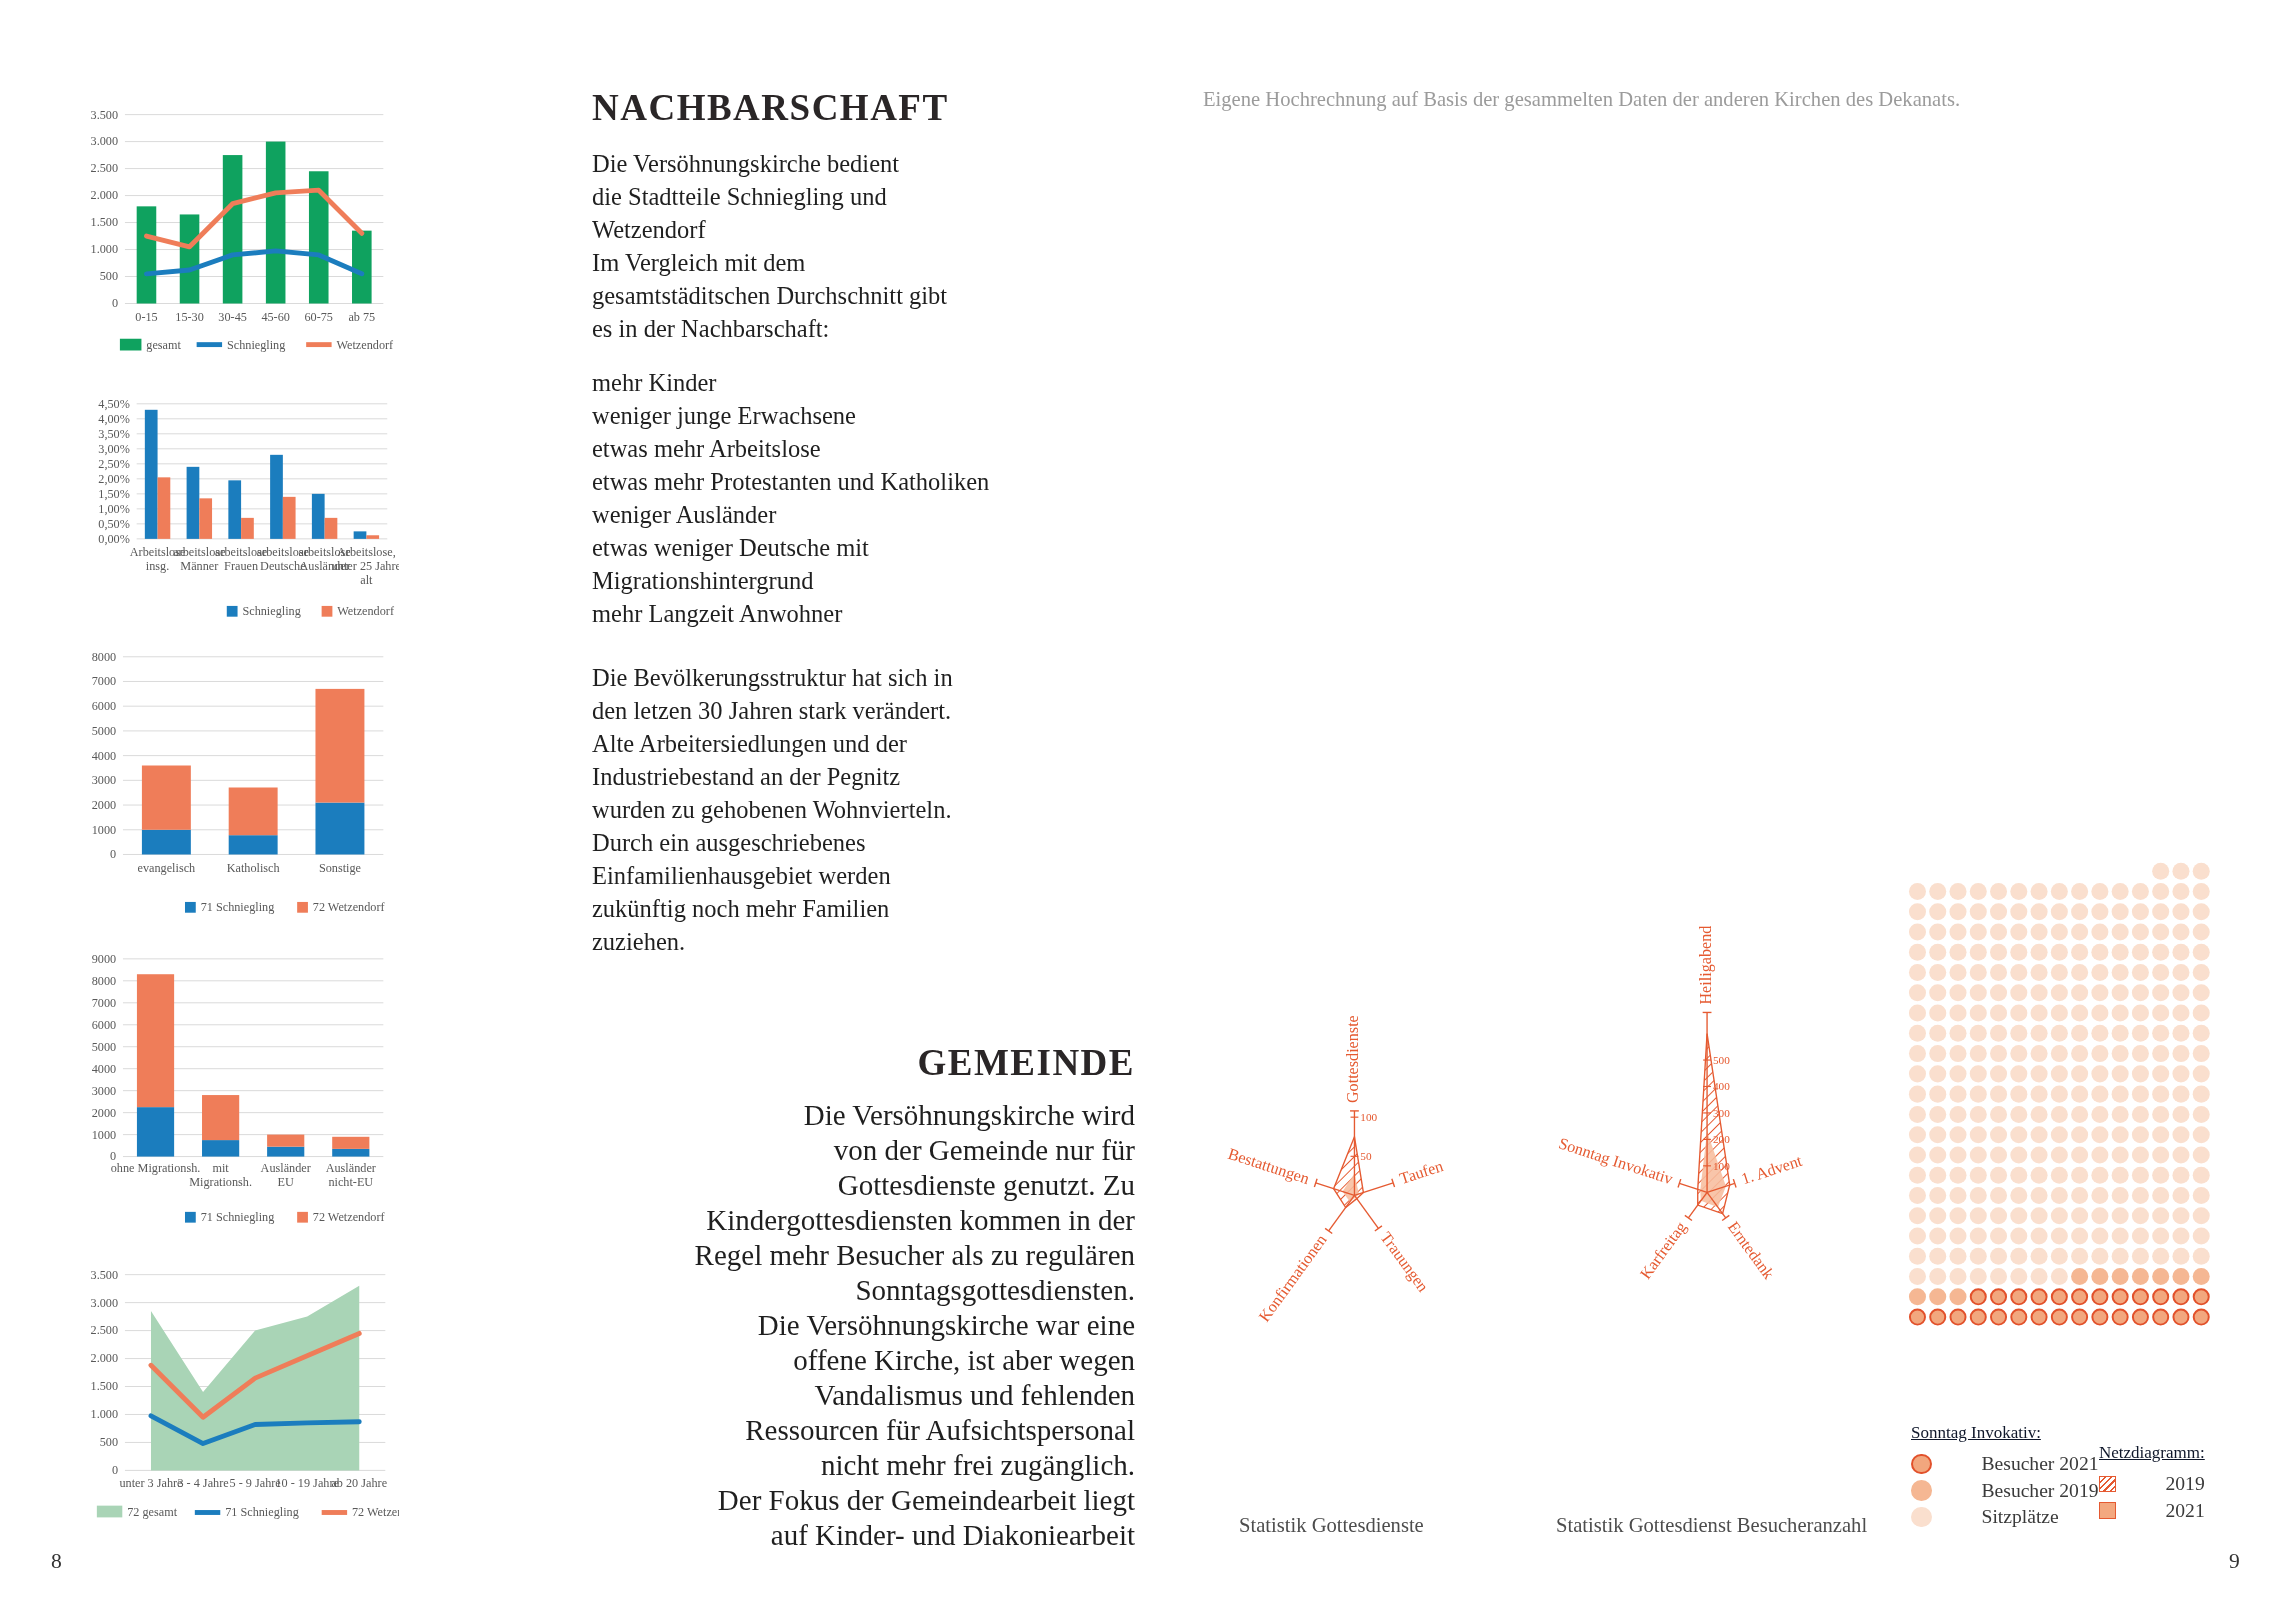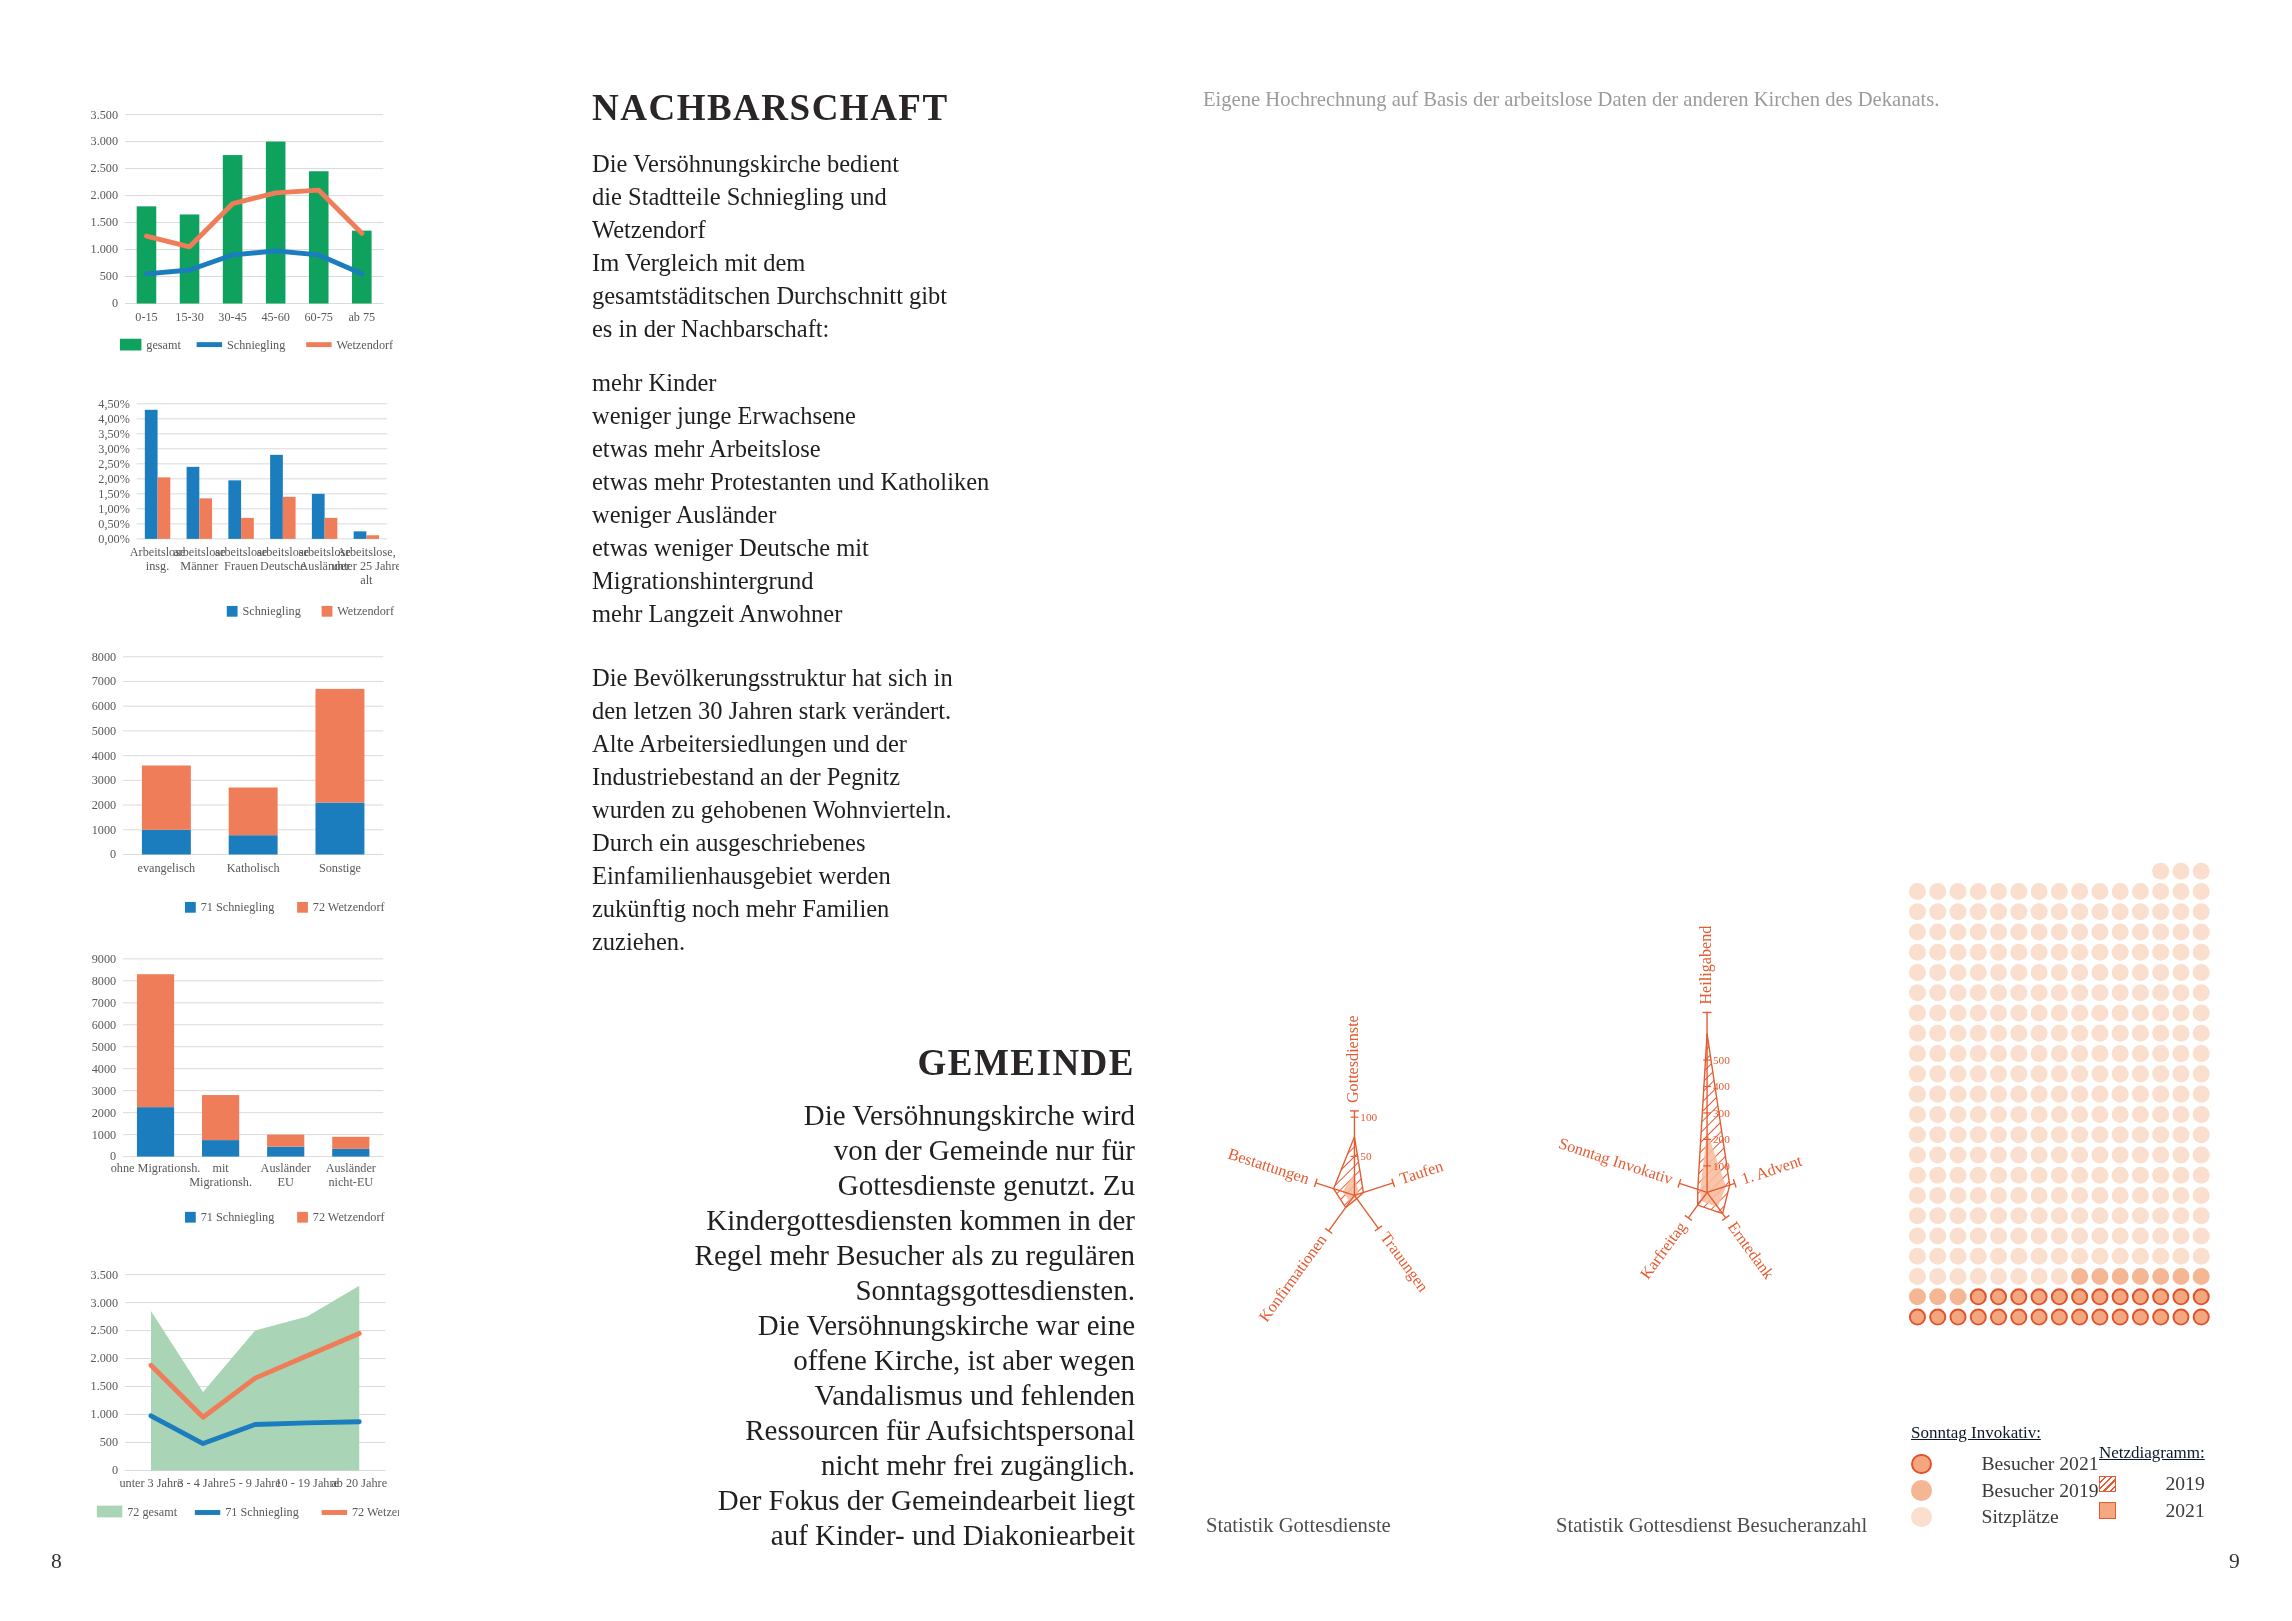--- a/index.html
+++ b/index.html
@@ -265,21 +265,21 @@
 Sonntagsgottesdiensten.
 Die Versöhnungskirche war eine
 offene Kirche, ist aber wegen
 Vandalismus und fehlenden
 Ressourcen für Aufsichtspersonal
 nicht mehr frei zugänglich.
 Der Fokus der Gemeindearbeit liegt
 auf Kinder- und Diakoniearbeit</div>
   </div>
 
-  <div class="abs caption-top" style="left:1203px;top:88px;width:980px;">Eigene Hochrechnung auf Basis der arbeitslose Daten der anderen Kirchen des Dekanats.</div>
+  <div class="abs caption-top" style="left:1203px;top:88px;width:980px;">Eigene Hochrechnung auf Basis der gesammelten Daten der anderen Kirchen des Dekanats.</div>
 
   <div class="chart-slot" style="left:1191px;top:980px;"><svg width="323" height="382" viewBox="0 0 330 390">
         <defs>
           <pattern id="hatch1" patternUnits="userSpaceOnUse" width="7" height="7" patternTransform="rotate(45)">
             <line x1="0" y1="0" x2="0" y2="7" stroke="#E55A31" stroke-width="2"></line>
           </pattern>
         </defs>
         <polygon points="167,160 176.13014255643347,217.0334368540005 169.35114100916988,223.2360679774998 158.0656641651544,232.2970583144992 145.69633403498855,213.07801932600117" fill="url(#hatch1)" stroke="#E55A31" stroke-width="1.4"></polygon>
         <polygon points="167,197.6 171.56507127821675,218.51671842700026 168.41068460550193,221.94164078649987 162.2977179816602,226.47213595499957 154.82647659142202,216.04458247200066" fill="#F7BD9E" fill-opacity="0.88"></polygon>
         <line x1="167" y1="220" x2="167" y2="133.6" stroke="#E55A31" stroke-width="1.4"></line>
@@ -665,21 +665,21 @@
         <circle cx="155.3" cy="465.79999999999995" r="7.7" fill="#F2A77E" stroke="#E2512B" stroke-width="2"></circle>
         <circle cx="176" cy="465.79999999999995" r="7.7" fill="#F2A77E" stroke="#E2512B" stroke-width="2"></circle>
         <circle cx="196.7" cy="465.79999999999995" r="7.7" fill="#F2A77E" stroke="#E2512B" stroke-width="2"></circle>
         <circle cx="217.4" cy="465.79999999999995" r="7.7" fill="#F2A77E" stroke="#E2512B" stroke-width="2"></circle>
         <circle cx="238.1" cy="465.79999999999995" r="7.7" fill="#F2A77E" stroke="#E2512B" stroke-width="2"></circle>
         <circle cx="258.79999999999995" cy="465.79999999999995" r="7.7" fill="#F2A77E" stroke="#E2512B" stroke-width="2"></circle>
         <circle cx="279.49999999999994" cy="465.79999999999995" r="7.7" fill="#F2A77E" stroke="#E2512B" stroke-width="2"></circle>
         <circle cx="300.2" cy="465.79999999999995" r="7.7" fill="#F2A77E" stroke="#E2512B" stroke-width="2"></circle>
       </svg></div>
 
-  <div class="abs caption-chart" style="left:1206px;top:1514px;">Statistik Gottesdienste</div>
+  <div class="abs caption-chart" style="left:1239px;top:1514px;">Statistik Gottesdienste</div>
   <div class="abs caption-chart" style="left:1556px;top:1514px;">Statistik Gottesdienst Besucheranzahl</div>
 
   <div class="abs" style="left:1911px;top:1423px;">
     <div class="bleg-title">Sonntag Invokativ:</div>
     <div class="bleg-item">
       <span class="ic dotic dot-filled"></span>
       <span>Besucher 2021</span>
     </div>
     <div class="bleg-item">
       <span class="ic dotic dot-medium"></span>

